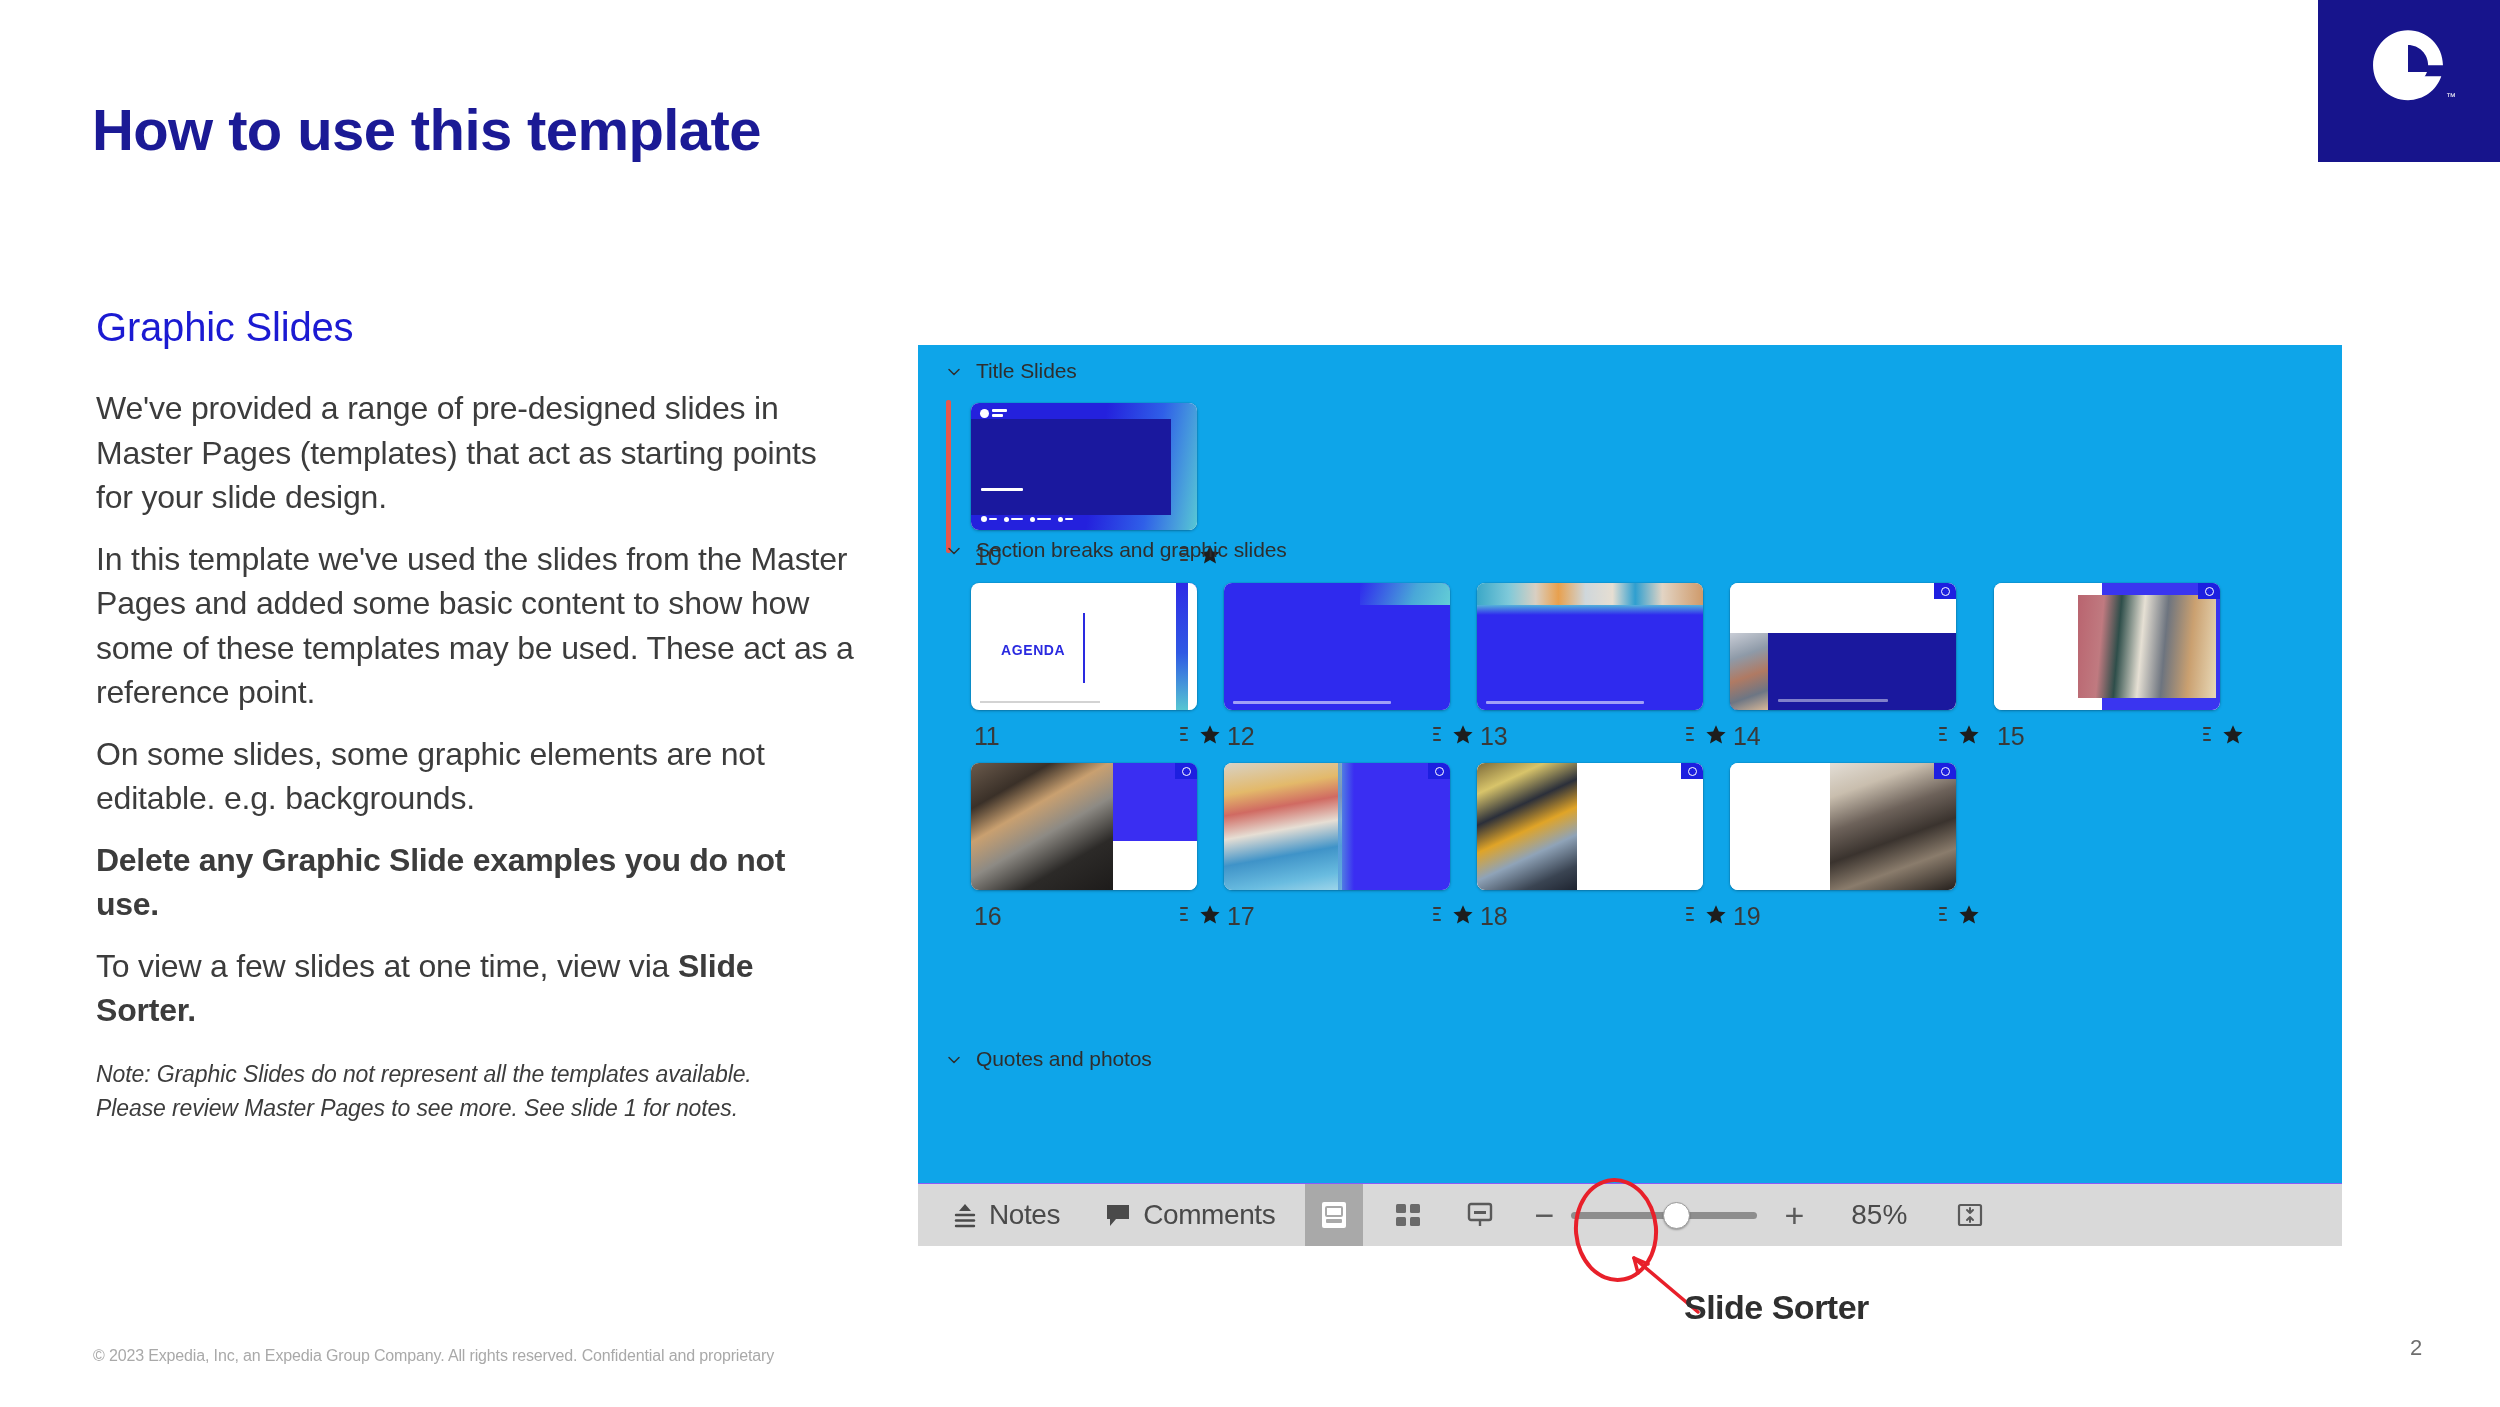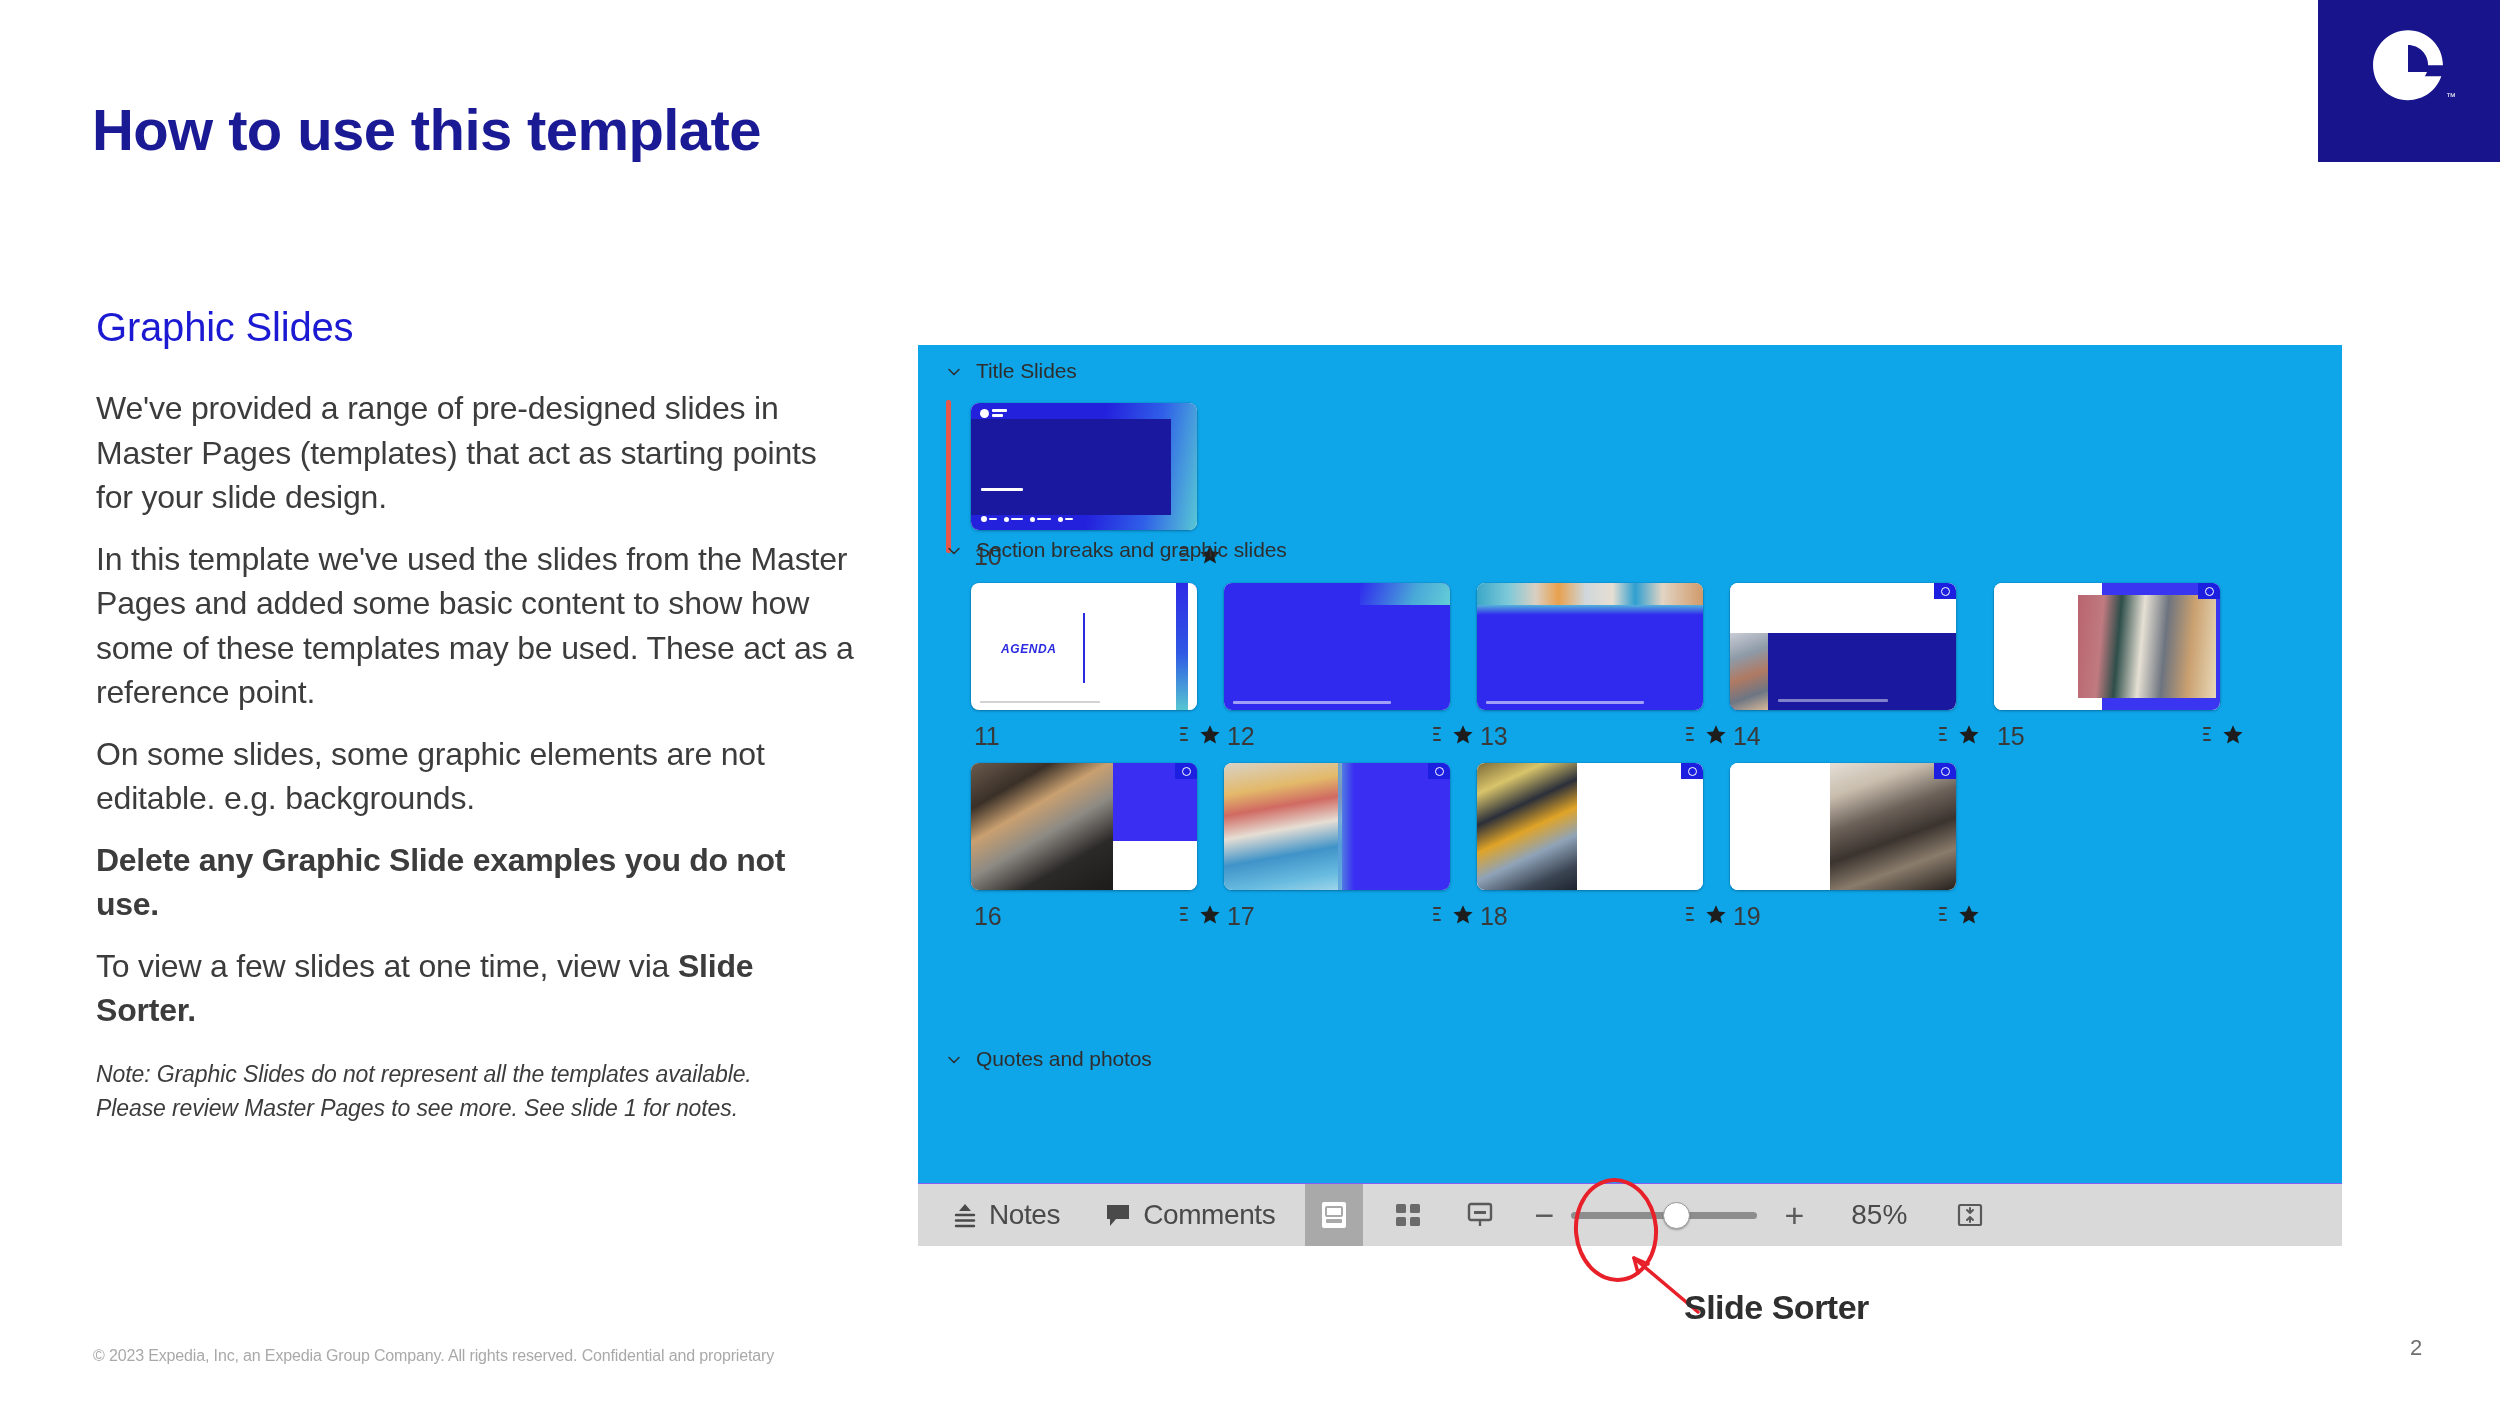--- a/index.html
+++ b/index.html
@@ -207,25 +207,24 @@
     align-items: center;
     justify-content: center;
   }
   .corner-badge .dot {
     width: 7px; height: 7px;
     border-radius: 50%;
     border: 1.6px solid #ffffff;
   }
   .agenda-word {
     position: absolute;
-    font-size: 12px;
+    font-size: 14px;
     font-weight: bold;
     color: #2a2ae0;
     letter-spacing: 0.6px;
-    font-style: italic;
   }
   .agenda-rule {
     position: absolute;
     width: 1.5px;
     background: #2a2ae0;
   }
   .footer-ticks {
     position: absolute;
     height: 3px;
     width: 70%;

